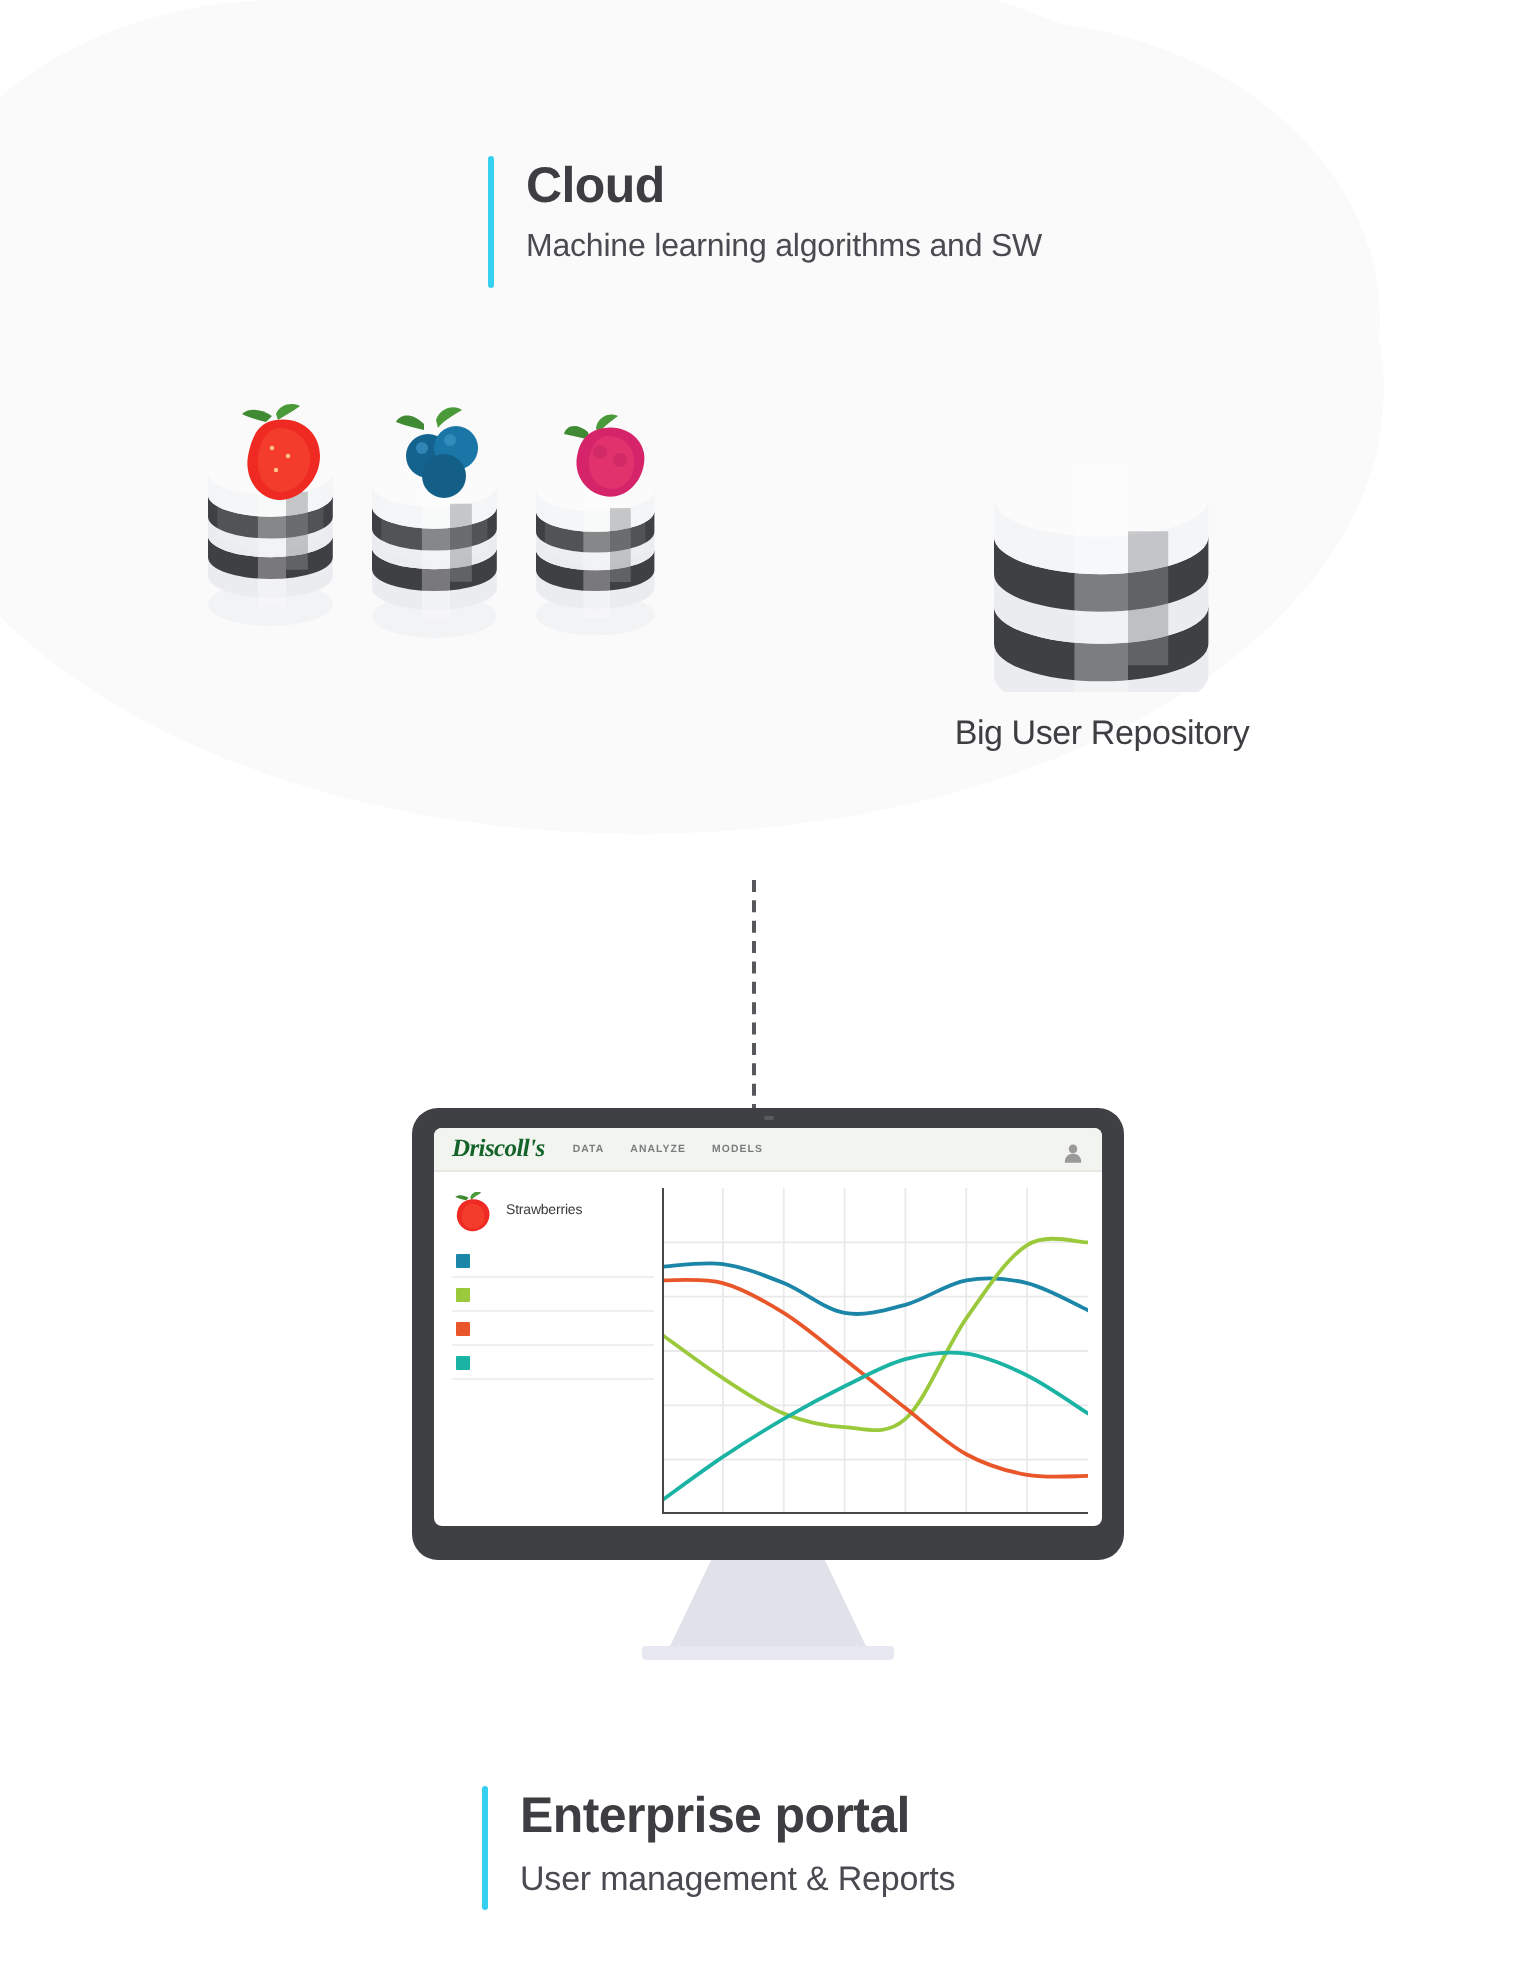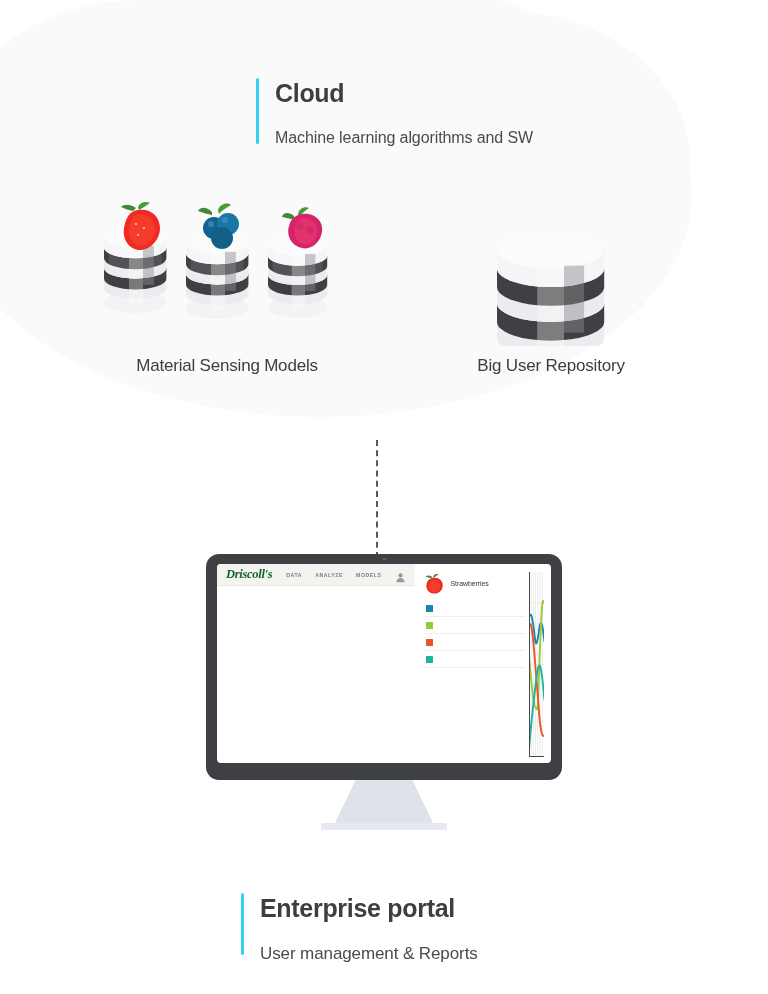--- a/index.html
+++ b/index.html
@@ -22,25 +22,25 @@
   .heading-block { position:absolute; display:flex; }
   .accent-bar {
     width:3px; border-radius:2px; background:#36d1f0;
     margin-right:16px; flex:0 0 3px;
   }
   .heading-text .title {
     font-size:25px; font-weight:bold; color:#3d3d42;
     letter-spacing:-0.3px; line-height:1.25;
   }
   .heading-text .subtitle {
-    font-size:16px; color:#4a4a50; margin-top:19px;
+    font-size:16px; color:#4a4a50; margin-top:5px;
     letter-spacing:-0.1px; line-height:1.3;
   }
 
-  #cloud-heading { left:216px; top:78px; height:66px;padding-left:40px; }
+  #cloud-heading { left:204px; top:78px; height:66px;padding-left:40px; }
   #portal-heading { left:241px; top:893px; height:62px; }
   #portal-heading .title { font-size:25px; }
   #portal-heading .subtitle { font-size:17px; }
 
   
   .asset-group { position:absolute; text-align:center; }
   .asset-caption {
     font-size:17px; color:#3d3d42; letter-spacing:-0.2px;
     margin-top:6px; white-space:nowrap;
   }
@@ -63,21 +63,21 @@
     position:relative;
   }
   .bezel::after{
     content:""; position:absolute; left:50%; top:4px;
     width:5px; height:2px; margin-left:-2.5px;
     background:#5a5b5e; border-radius:1px;
   }
   .screen {
     width:100%; height:100%;
     background:#ffffff; border-radius:4px;
-    overflow:hidden; display:flex; flex-direction:row;
+    overflow:hidden; display:flex; flex-direction:column;
   }
 
   
   .app-nav {
     height:22px; background:#f1f4ef;
     display:flex; align-items:center;
     padding:0 9px; flex:0 0 22px;
     border-bottom:1px solid #e6eae3;
   }
   .brand-logo {
@@ -197,21 +197,20 @@
 
       <g transform="translate(188,10)">
         <path d="M10 10 C4 5 -1 7 -2 11 C3 12 7 13 11 14 Z" fill="#3f8a33"></path>
         <path d="M14 8 C15 2 21 0 25 2 C21 5 17 8 15 11 Z" fill="#4a9a3a"></path>
         <path d="M18 8 C30 6 40 15 38 26 C36 38 26 44 18 42 C8 40 2 30 5 20 C7 12 12 9 18 8 Z" fill="#d6246b"></path>
         <path d="M20 12 C29 12 34 19 33 27 C32 36 25 40 19 38 C12 36 9 28 11 21 C13 15 16 12 20 12 Z" fill="#e3356f" opacity="0.85"></path>
         <circle cx="16" cy="20" r="3.5" fill="#c41f60" opacity="0.5"></circle>
         <circle cx="26" cy="24" r="3.5" fill="#c41f60" opacity="0.5"></circle>
       </g>
     </svg>
-    <div class="asset-caption">Material Sensing Models</div>
   </div>
 
   <div class="asset-group" id="big-data">
     <svg width="222" height="150" viewBox="0 0 222 150">
       <g transform="translate(57,8) scale(1.34)">
         <ellipse cx="40" cy="118" rx="40" ry="14" fill="#f2f3f5"></ellipse>
         <path d="M0 100 a40,14 0 0,0 80,0 v-12 a40,14 0 0,1 -80,0 z" fill="#ebecef"></path>
         <path d="M0 88 a40,14 0 0,0 80,0 v-14 a40,14 0 0,1 -80,0 z" fill="#3f4043"></path>
         <path d="M0 74 a40,14 0 0,0 80,0 v-12 a40,14 0 0,1 -80,0 z" fill="#ebecef"></path>
         <path d="M0 62 a40,14 0 0,0 80,0 v-14 a40,14 0 0,1 -80,0 z" fill="#3f4043"></path>

